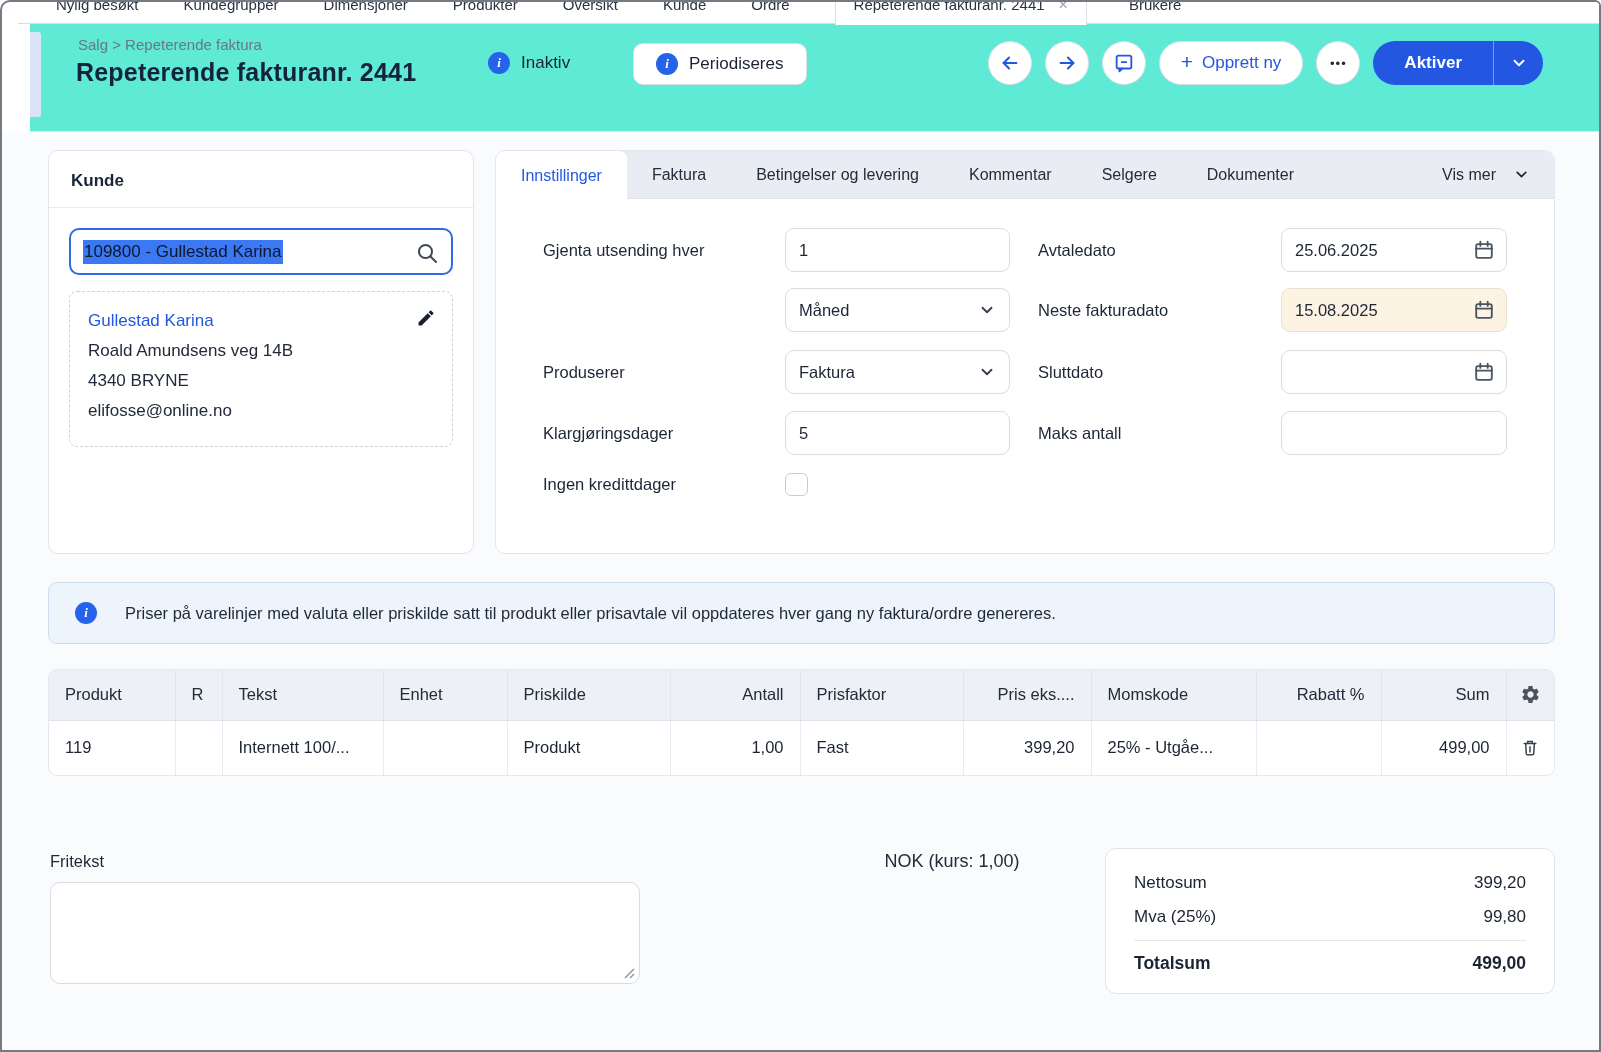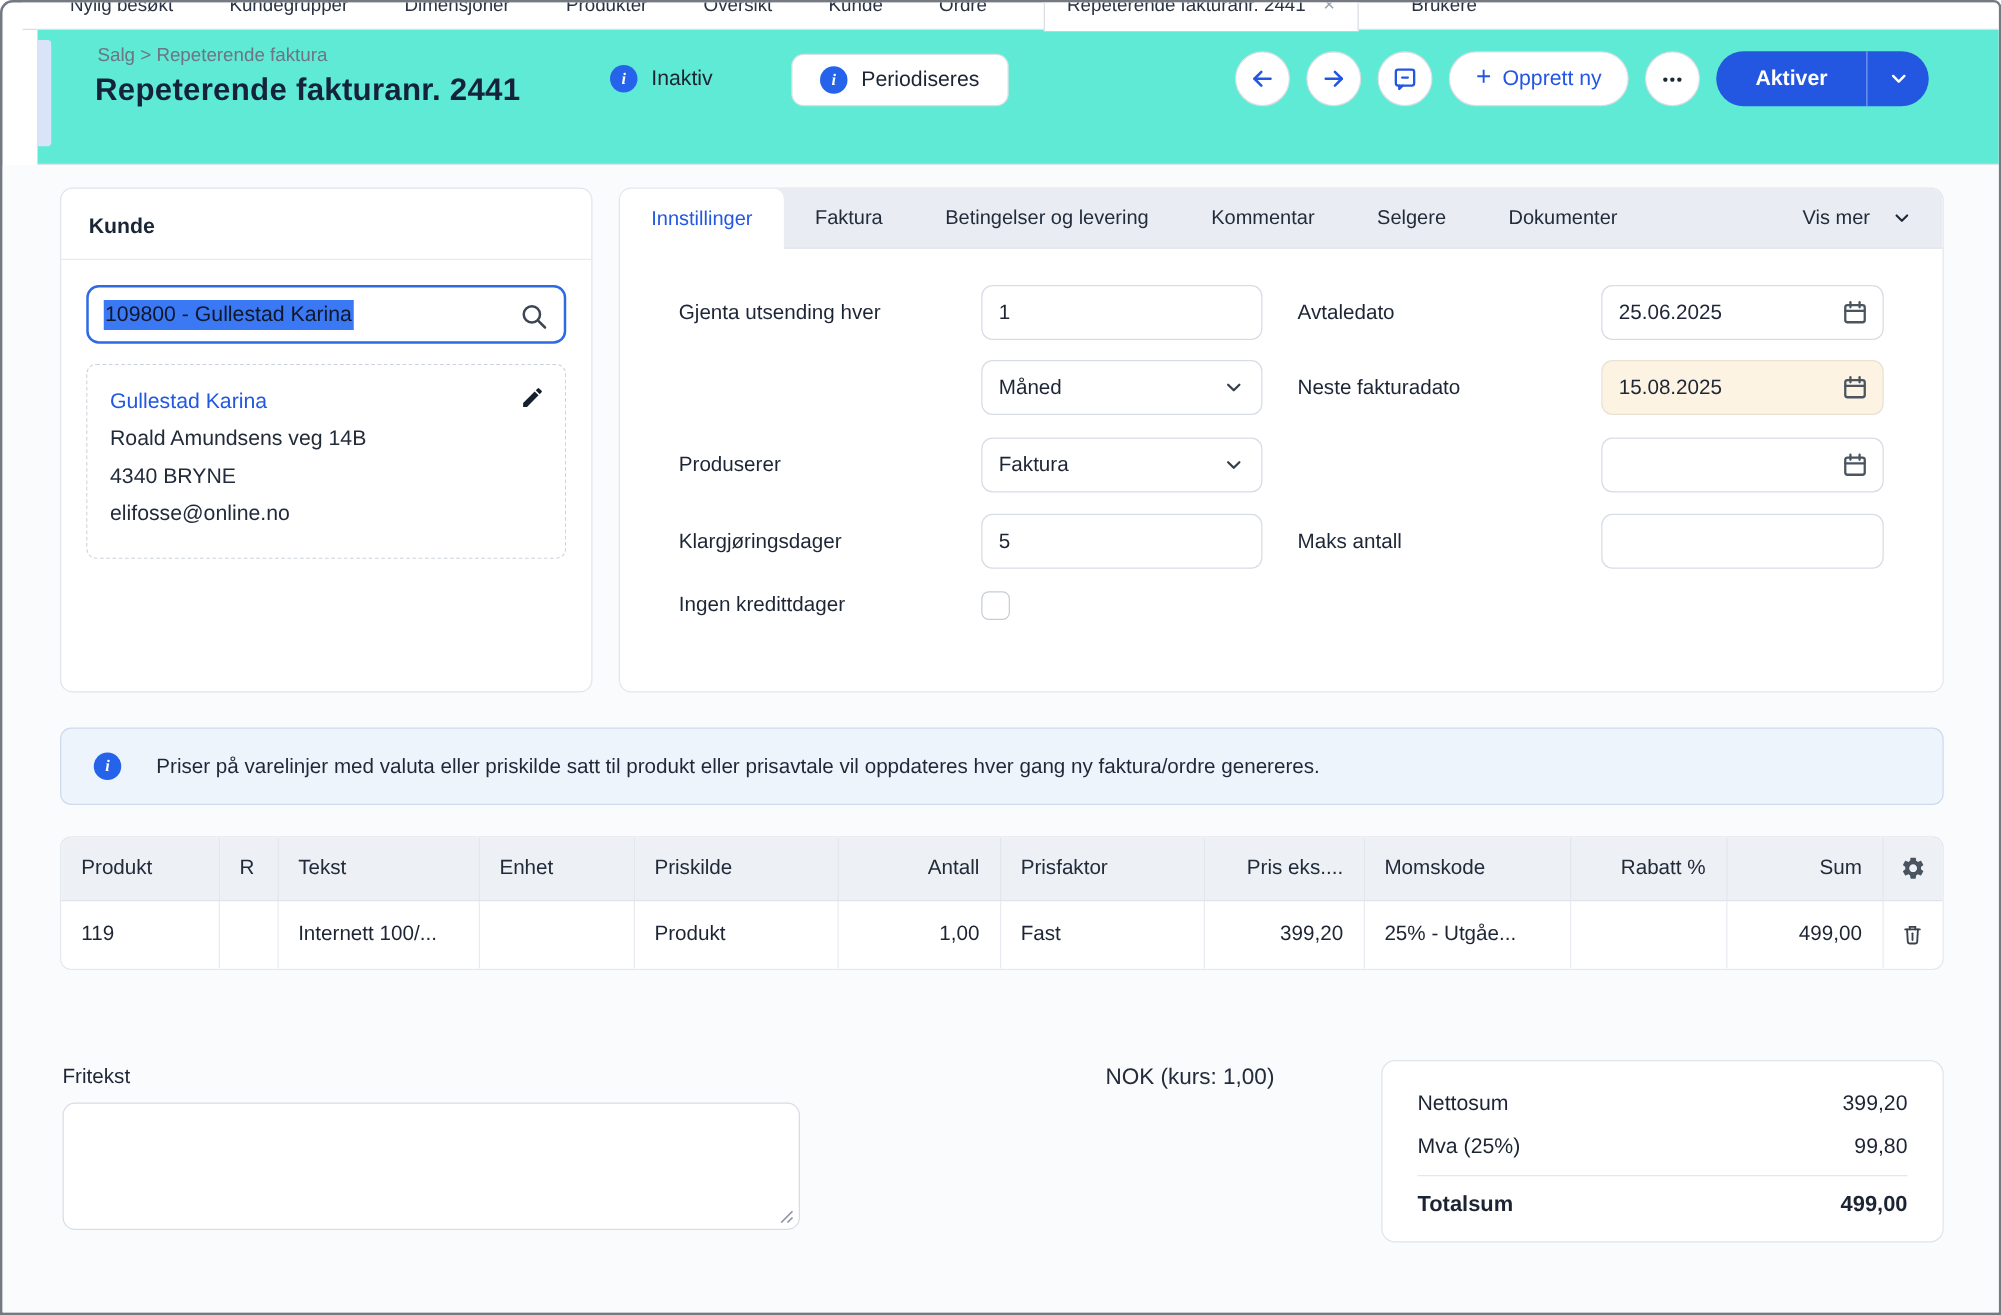--- a/index.html
+++ b/index.html
@@ -288,20 +288,21 @@
         <span class="cal">
           <svg width="22" height="22" viewBox="0 0 24 24" fill="none" stroke="#4a5560" stroke-width="2" stroke-linecap="round">
               <rect x="3.5" y="5.5" width="17" height="15" rx="2"></rect>
               <path d="M3.5 10.5h17"></path>
               <path d="M8 3v4.5"></path>
               <path d="M16 3v4.5"></path>
             </svg>
         </span>
       </div>
 
+      <div class="flabel" style="left:542px; top:199px;">Sluttdato</div>
       <div class="ffield date" style="left:785px; top:199px; width:226px;">
         <span class="cal">
           <svg width="22" height="22" viewBox="0 0 24 24" fill="none" stroke="#4a5560" stroke-width="2" stroke-linecap="round">
               <rect x="3.5" y="5.5" width="17" height="15" rx="2"></rect>
               <path d="M3.5 10.5h17"></path>
               <path d="M8 3v4.5"></path>
               <path d="M16 3v4.5"></path>
             </svg>
         </span>
       </div>

